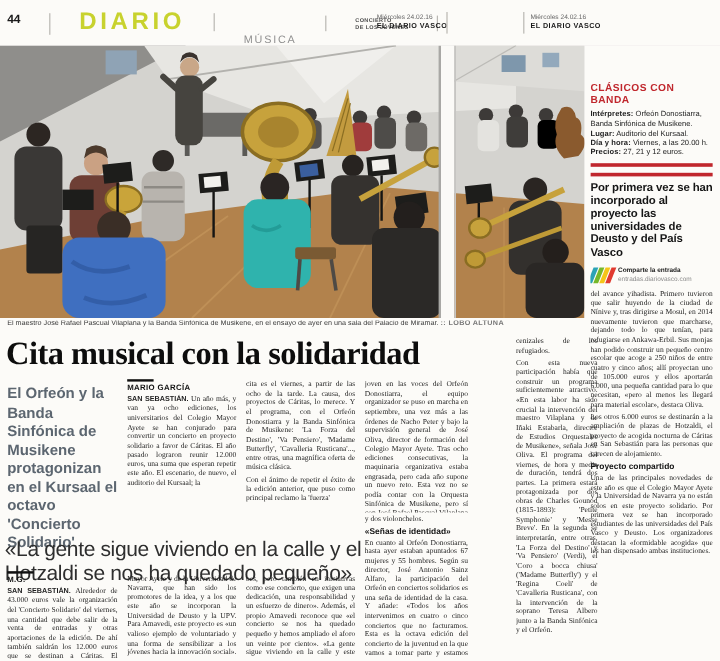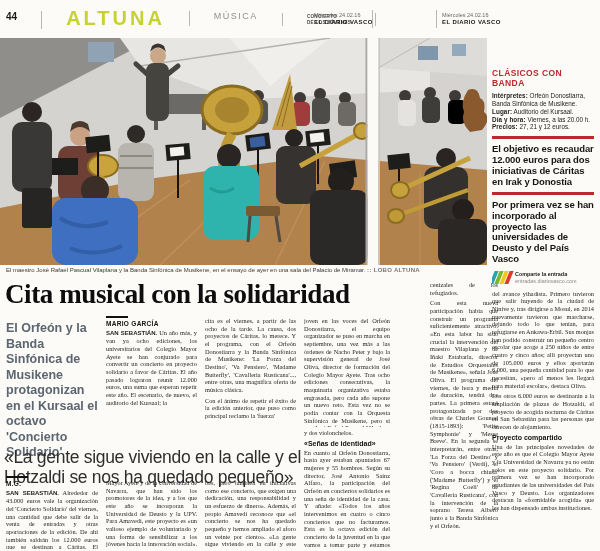--- a/index.html
+++ b/index.html
@@ -47,23 +47,23 @@
 </style>
 </head>
 <body>
 
 <div class="sheet">
 
   <div class="abs" style="left:6px;top:11px;">
     <div style="display:flex;align-items:flex-start;gap:24px;">
       <span class="pagenum">44</span>
       <span class="vrule" style="height:18px;"></span>
-      <span class="section" style="margin-top:-4px;">ALTUNA</span>
+      <span class="section" style="margin-top:-4px;">DIARIO</span>
       <span class="vrule" style="height:15px;"></span>
-      <span class="subsection" style="margin-top:0;">MÚSICA</span>
+      <span class="subsection" style="margin-top:17px;">MÚSICA</span>
       <span class="vrule" style="height:13px;margin-top:2px;"></span>
       <span class="kicker" style="margin-top:3px;">
         <span>CONCIERTO</span><br>
         <span>DE LOS JÓVENES</span>
       </span>
       <span class="vrule" style="height:13px;margin-top:2px;"></span>
     </div>
   </div>
   <div class="abs dateline" style="left:314px;top:12px;">
     <span>Miércoles 24.02.16</span><br>
@@ -276,21 +276,20 @@
     <div class="detail">
       <b>Día y hora:</b>
       <span>Viernes, a las 20.00 h.</span>
     </div>
     <div class="detail">
       <b>Precios:</b>
       <span>27, 21 y 12 euros.</span>
     </div>
 
     <div class="redrule"></div>
-    <div class="boxquote">El objetivo es recaudar 12.000 euros para dos iniciativas de Cáritas en Irak y Donostia</div>
     <div class="redrule"></div>
     <div class="boxquote">Por primera vez se han incorporado al proyecto las universidades de Deusto y del País Vasco</div>
 
     <div class="share">
       <span class="stripes">
         <span class="stripe" style="background:#2ba3b5;"></span>
         <span class="stripe" style="background:#76b82a;"></span>
         <span class="stripe" style="background:#f5c518;"></span>
         <span class="stripe" style="background:#e03a2f;"></span>
       </span>

